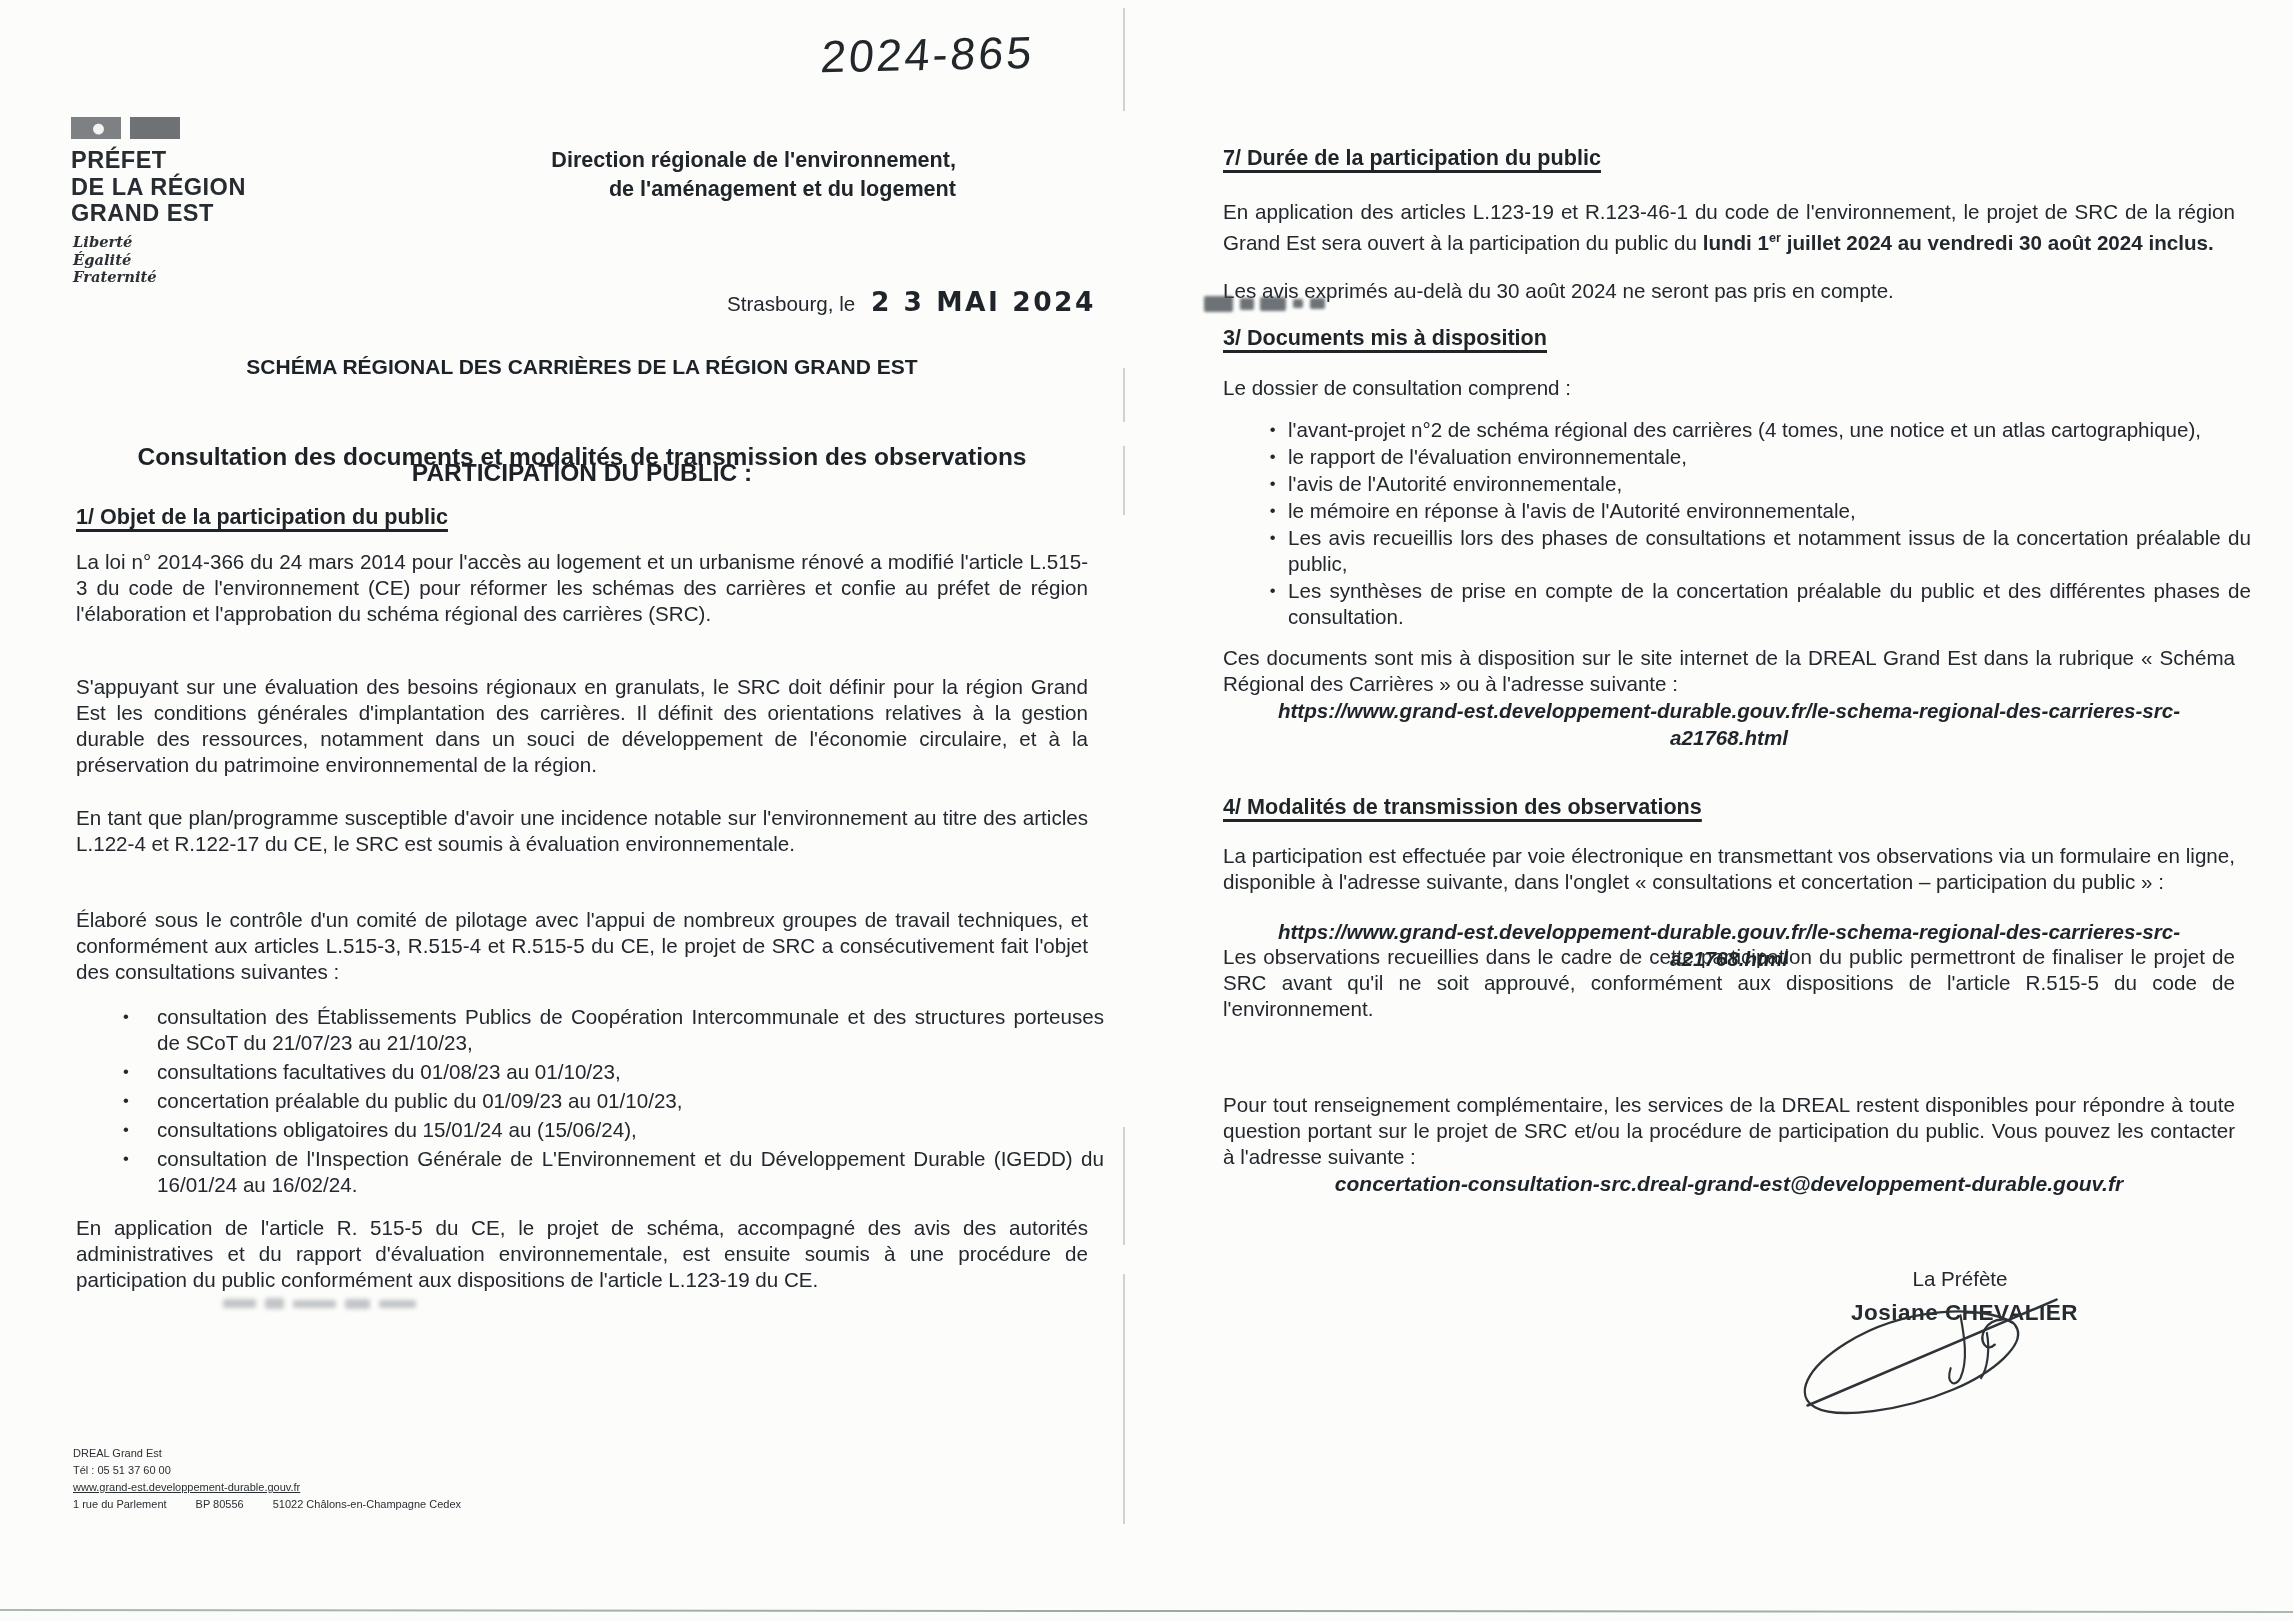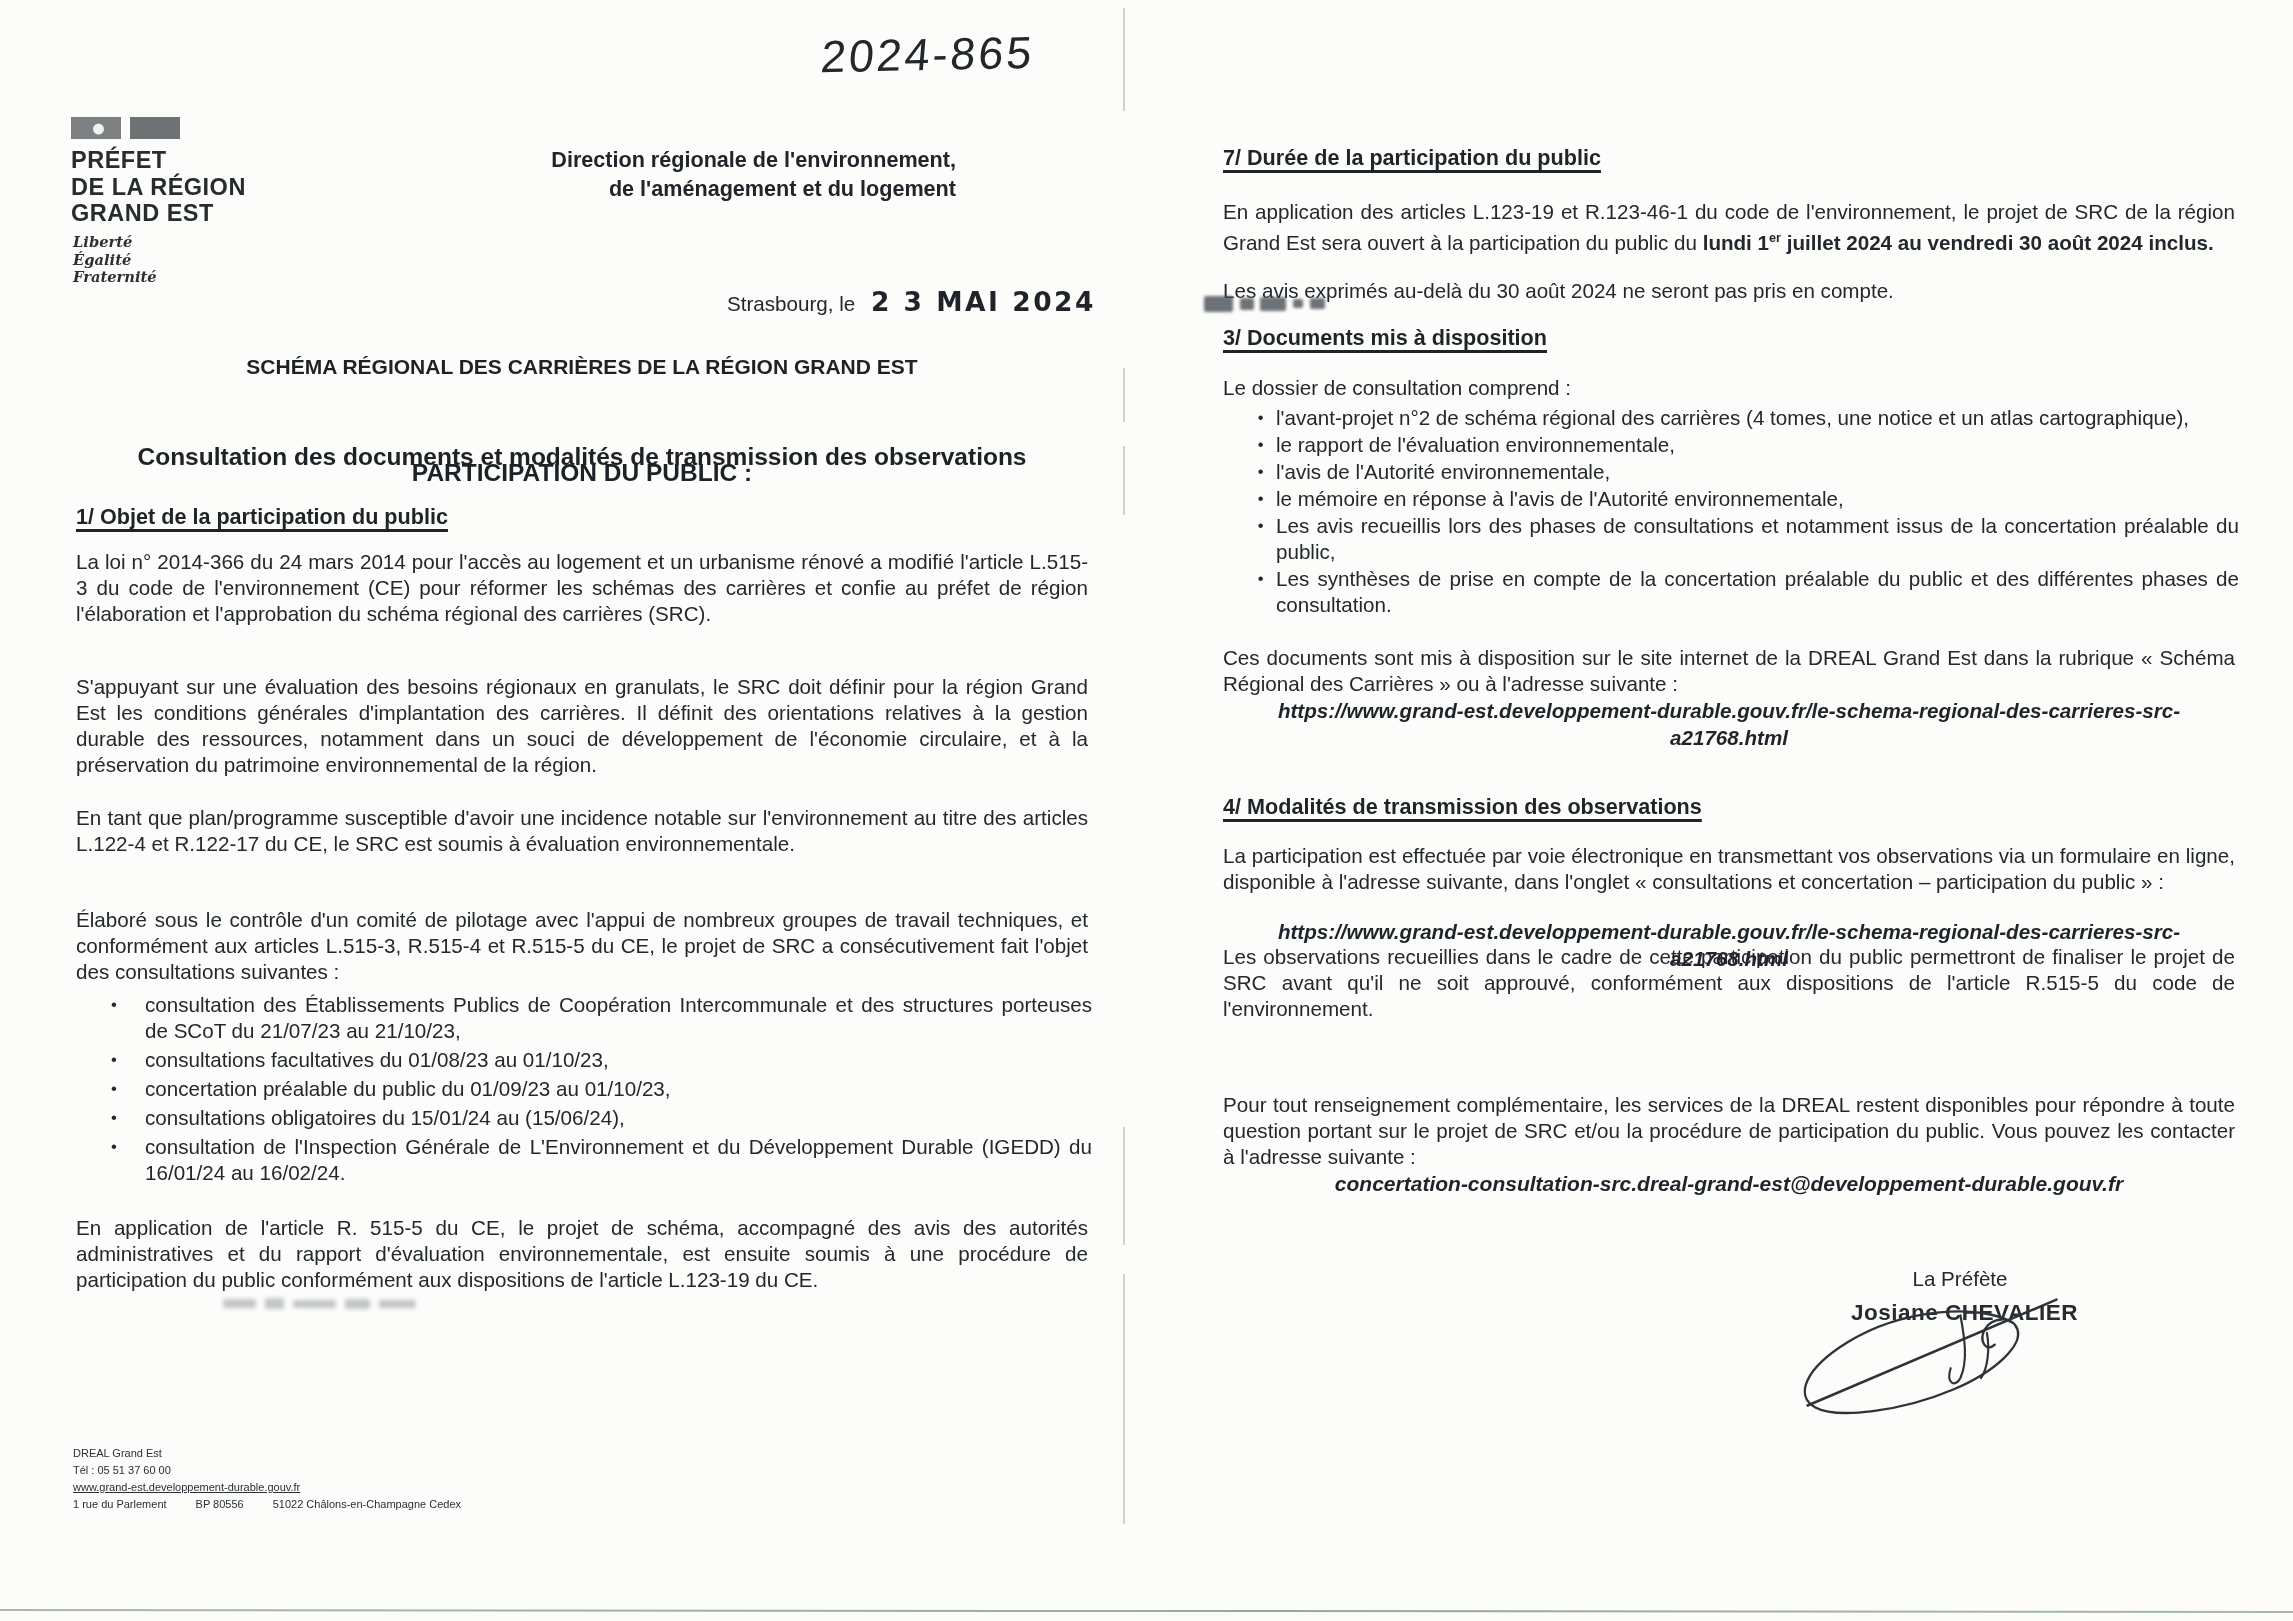--- a/index.html
+++ b/index.html
@@ -22,21 +22,21 @@
   .motto{font-family:"DejaVu Serif",serif;font-style:italic;font-weight:bold;font-size:14.7px;line-height:17.6px;color:#2b3036;}
   .flagbox{display:flex;gap:8.8px;}
   .flag{width:50px;height:21.6px;background:#787c7f;}
   .flag.a{background:radial-gradient(circle at 55% 55%, #f2f2f0 0 4.9px, #7d8184 5.9px);}
   .flag.b{background:#6e7275;}
   .sender{font-weight:bold;font-size:21.6px;line-height:29px;text-align:right;color:#20252a;}
   .dateline{font-size:20.6px;color:#23282e;white-space:nowrap;}
   .stamp{font-family:"DejaVu Sans",sans-serif;font-weight:bold;font-size:26.5px;letter-spacing:2.5px;color:#1f242a;margin-left:15.7px;margin-top:16px;}
   .hand{font-size:45px;letter-spacing:2.9px;color:#22272c;transform:rotate(-1.2deg) skewX(-6deg);font-weight:normal;}
   
-  ul.doc-list{list-style:none;margin:4px;padding:0;}
+  ul.doc-list{list-style:none;margin:16px;padding:0;}
   ul.doc-list li{position:relative;padding-left:65px;margin-bottom:2.9px;font-size:20.6px;line-height:26px;text-align:justify;}
   ul.doc-list li::before{content:"•";position:absolute;left:31px;top:0;font-size:16.7px;}
   ul.doc-list.tight li{padding-left:32px;margin-bottom:1px;}
   ul.doc-list.tight li::before{left:13.7px;}
   
   .url{font-weight:bold;font-style:italic;text-align:center;font-size:20.6px;line-height:26.5px;color:#1f242a;}
   .url span{display:block;}
   .email{font-weight:bold;font-style:italic;text-align:center;font-size:21px;color:#1f242a;}
   
   .foot{font-size:11px;line-height:17px;color:#2a2f34;}

